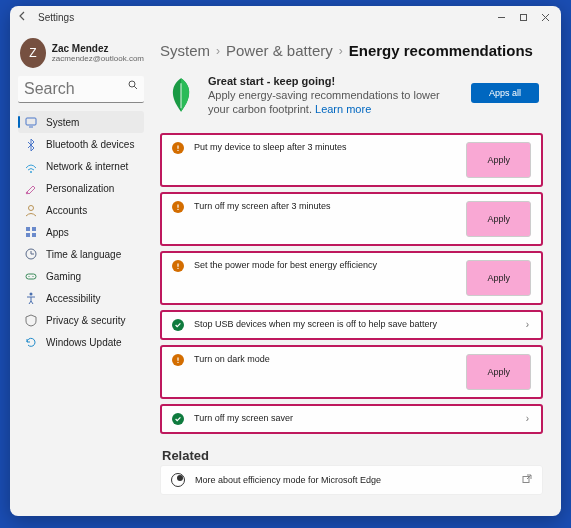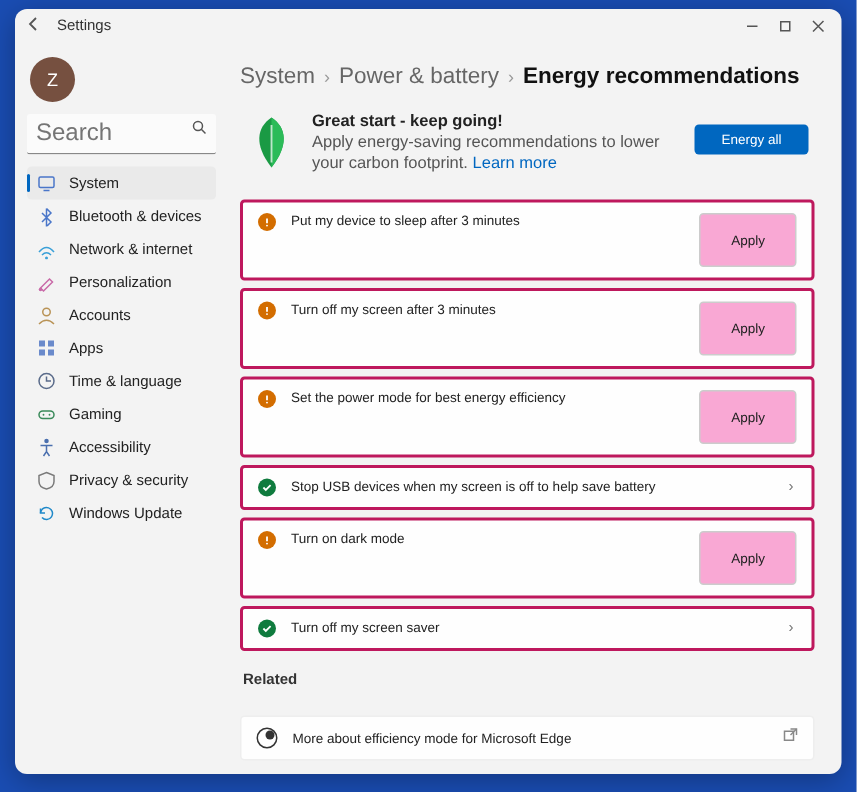--- a/index.html
+++ b/index.html
@@ -90,21 +90,21 @@
   .status { width:12px; height:12px; border-radius:50%; display:flex; align-items:center; justify-content:center; flex-shrink:0;}
   .status.warn { background:#d36d00;}
   .status.ok { background:#0f7b3e;}
   .status svg { width:8px; height:8px; }
   .rec-label { flex:1; font-size:9px; color:#222;}
   .apply-btn {
     background:#f9a8d4; border:1px solid #ccc; border-radius:3px;
     font-size:9px; padding:12px 20px; cursor:pointer; color:#222;
   }
   .chev { color:#777; font-size:10px; padding:0 2px;}
-  .related-h { font-size:10px; font-weight:600; color:#333; margin:14px 0 18px 2px;}
+  .related-h { font-size:13px; font-weight:600; color:#333; margin:14px 0 2px 2px;}
   .related-item {
     background:#fefefe; border:1px solid #eee; border-radius:3px;
     display:flex; align-items:center; padding:7px 10px; gap:10px;justify-content:space-between;
   }
   .rel-icon { width:14px; height:14px; border-radius:50%; border:1.5px solid #333; position:relative;}
   .rel-icon::after{content:""; position:absolute; width:6px; height:6px; border-radius:50%; background:#333; right:1px; top:1px;}
   .ext-icon { color:#777; font-size:10px;}
 </style>
 </head>
 <body>
@@ -134,20 +134,24 @@
           </svg>
         </div>
     </div>
   </div>
 
   <div class="body">
 
     <div class="sidebar">
       <div class="profile">
         <div class="avatar">Z</div>
+        <div class="profile-text">
+          <div class="name">Zac Mendez</div>
+          <div class="email">zacmendez@outlook.com</div>
+        </div>
       </div>
       <div class="search-wrap">
         <input class="search" placeholder="Search" style="">
         <span class="search-icon">
           <svg width="10" height="10" viewBox="0 0 10 10">
               <circle cx="4" cy="4" r="3" stroke="#555" fill="none"></circle>
               <line x1="6.2" y1="6.2" x2="9" y2="9" stroke="#555"></line>
             </svg>
         </span>
       </div>
@@ -272,21 +276,21 @@
             <path d="M20 4 C32 12 34 26 20 44 L20 4 Z" fill="#2bbb58"></path>
             <path d="M20 10 L20 40" stroke="#fff" stroke-width="1.5" opacity="0.7"></path>
           </svg>
         </div>
         <div class="hero-text">
           <div class="hero-title">Great start - keep going!</div>
           <div class="hero-desc">
             <span>Apply energy-saving recommendations to lower your carbon footprint. </span><span class="learn">Learn more</span>
           </div>
         </div>
-        <button class="apply-all">Energy all</button>
+        <button class="apply-all">Apps all</button>
       </div>
 
       <div class="rec-list" id="recs">
           <div class="rec">
             <span class="status warn">
               <svg viewBox="0 0 10 10">
                 <line x1="5" y1="2" x2="5" y2="6" stroke="#fff" stroke-width="1.5"></line>
                 <circle cx="5" cy="8" r="0.8" fill="#fff"></circle>
               </svg>
             </span>

